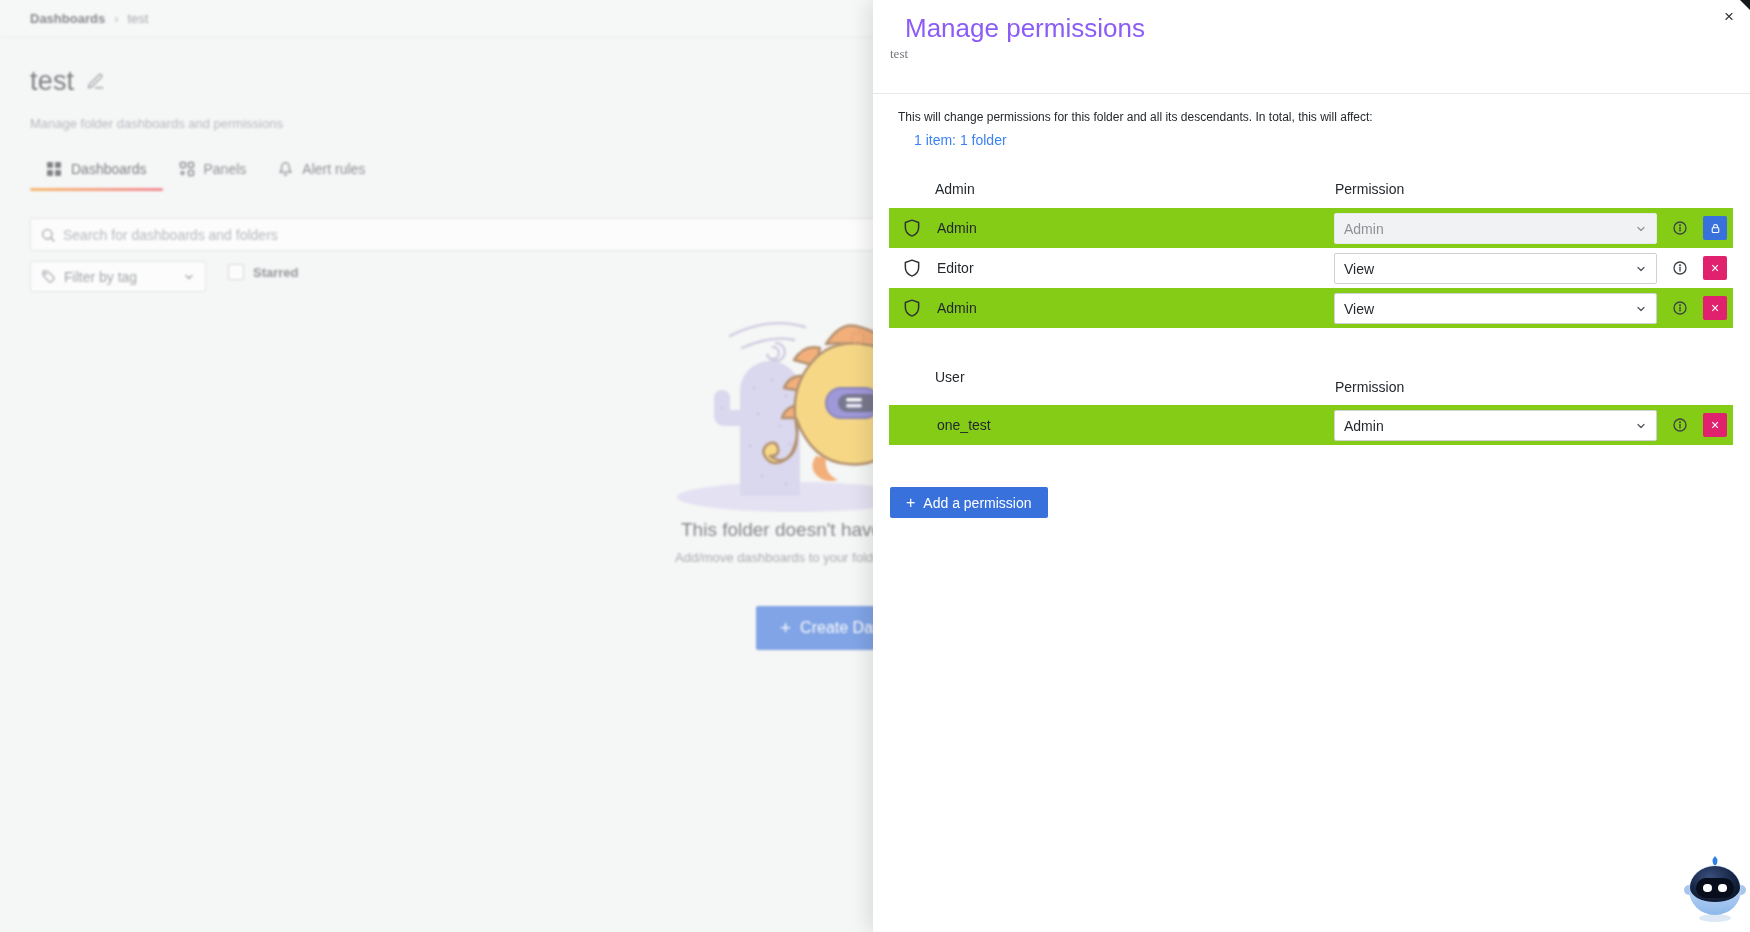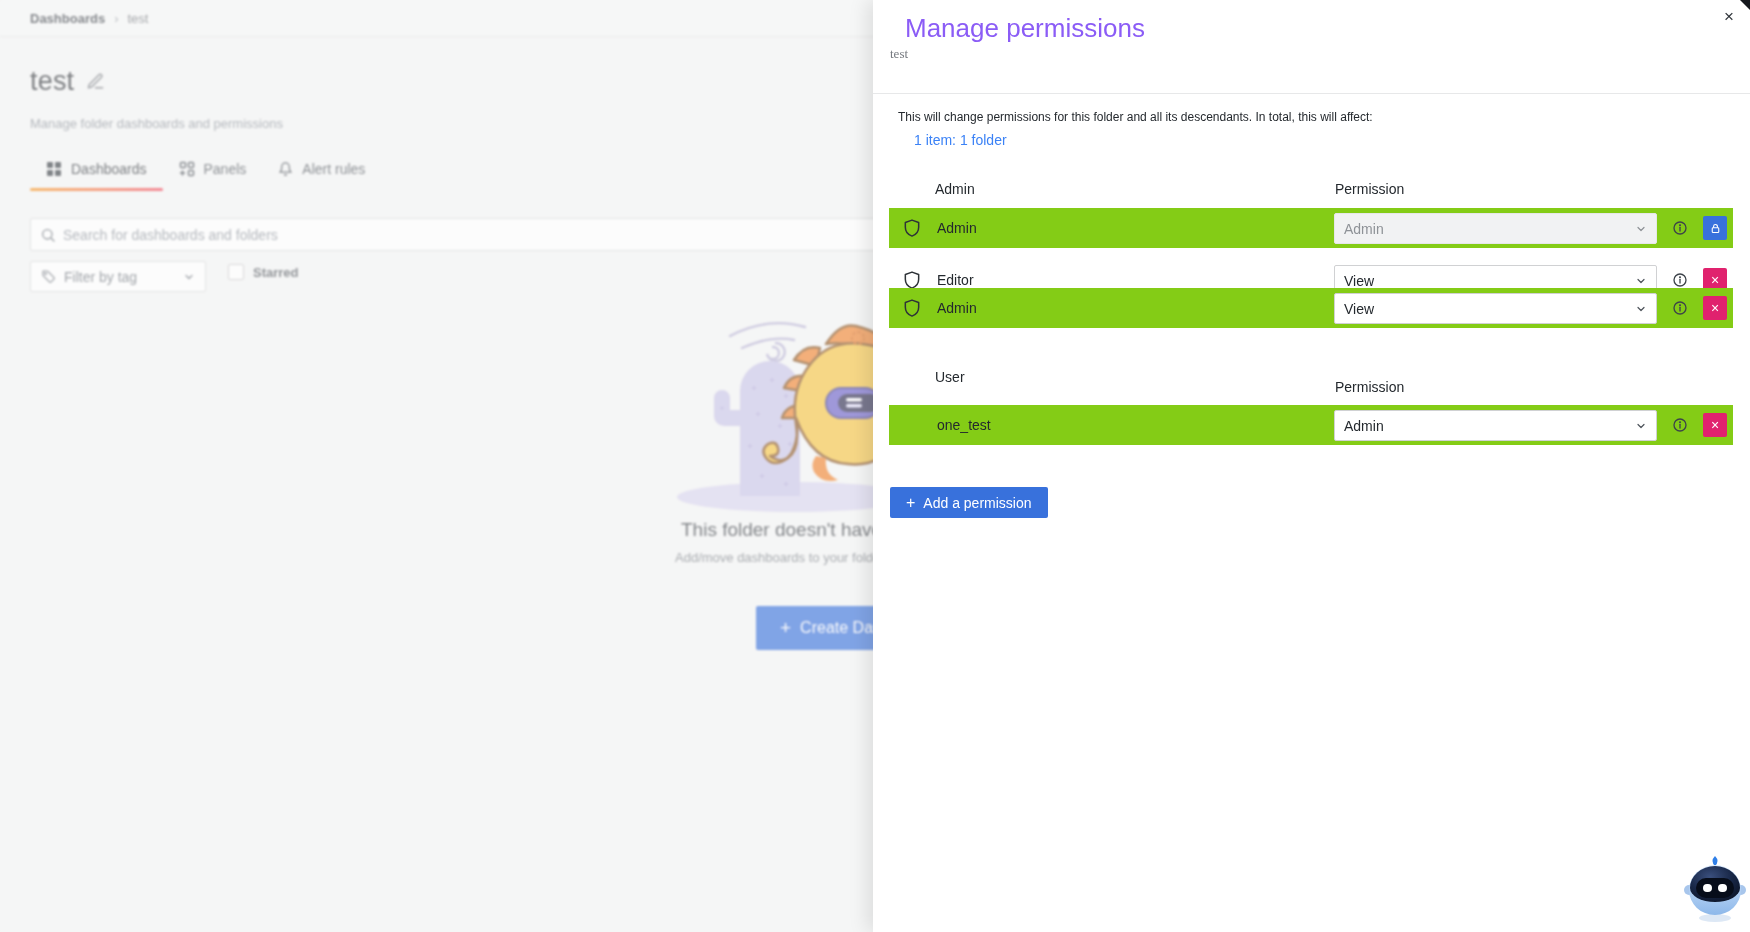--- a/index.html
+++ b/index.html
@@ -253,21 +253,21 @@
           </svg>
       </span>
       <button class="act-btn lock">
         <svg width="13" height="13" viewBox="0 0 24 24" fill="none" stroke="#ffffff" stroke-width="2" stroke-linejoin="round">
             <rect x="6" y="10.5" width="12" height="9" rx="1.5"></rect>
             <path d="M8.5 10.5V8a3.5 3.5 0 0 1 7 0v2.5"></path>
           </svg>
       </button>
     </div>
 
-    <div class="prow" style="top:260px;">
+    <div class="prow" style="top:248px;">
       <span class="shield">
         <svg width="20" height="20" viewBox="0 0 24 24" fill="none" stroke="#2e3338" stroke-width="1.8" stroke-linejoin="round">
             <path d="M12 2.5 L20 5.4 V11 c0 5.3-3.4 9-8 10.7 C7.4 20 4 16.3 4 11 V5.4 Z"></path>
           </svg>
       </span>
       <span class="rname">Editor</span>
       <div class="psel">
         <span>View</span>
         <svg width="12" height="12" viewBox="0 0 24 24" fill="none" stroke="#4d535a" stroke-width="2.4" stroke-linecap="round" stroke-linejoin="round">
             <path d="M6 9l6 6 6-6"></path>

